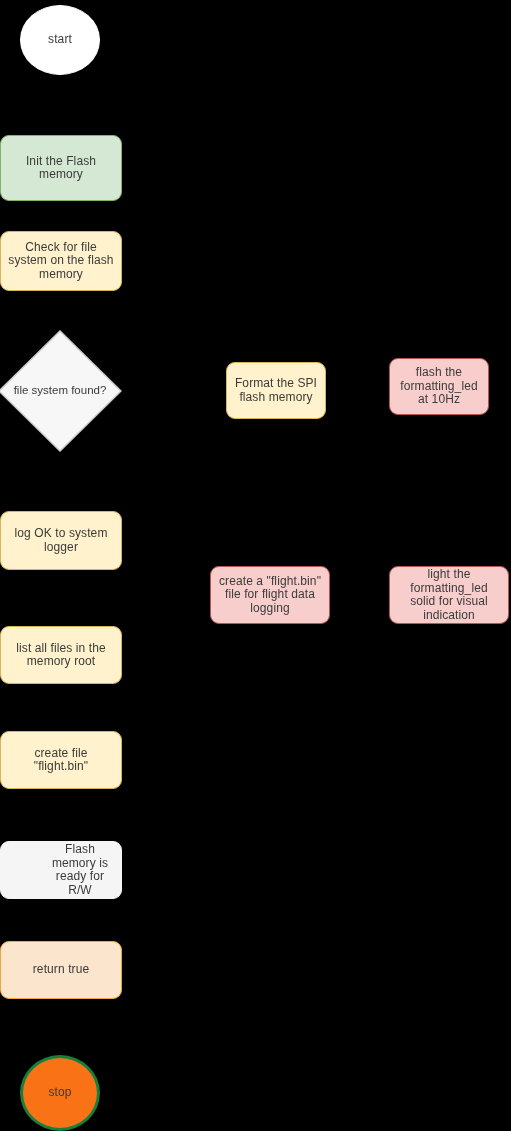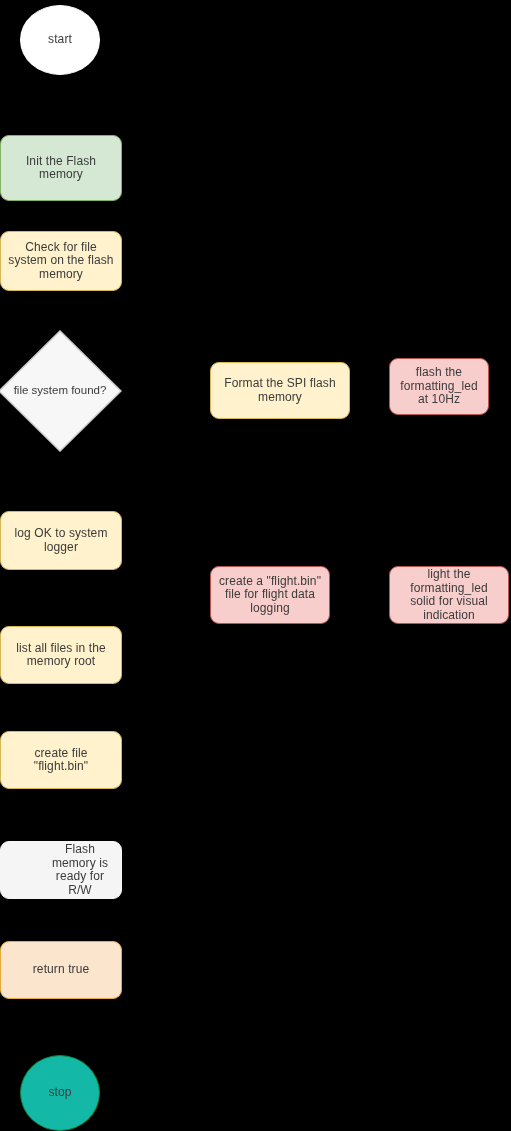--- a/index.html
+++ b/index.html
@@ -54,22 +54,22 @@
     padding-left: 44px;
   }
   .circle {
     border-radius: 50%;
   }
   .c-white {
     background: #ffffff;
     border: 1px solid #ffffff;
   }
   .c-purple {
-    background: #14b8a6;
-    border: 1px solid #15803d;
+    background: #f97316;
+    border: 3px solid #15803d;
   }
   .diamond-wrap {
     position: absolute;
     display: flex;
     align-items: center;
     justify-content: center;
   }
   .diamond-wrap svg {
     position: absolute;
     top: 0;
@@ -108,21 +108,21 @@
   <div class="node rounded n-yellow" style="left:0px; top:626px; width:122px; height:58px;">list all files in the memory root</div>
 
   <div class="node rounded n-yellow" style="left:0px; top:731px; width:122px; height:58px;">create file "flight.bin"</div>
 
   <div class="node rounded n-gray" style="left:0px; top:841px; width:122px; height:58px;">Flash memory is ready for R/W</div>
 
   <div class="node rounded n-peach" style="left:0px; top:941px; width:122px; height:58px;">return true</div>
 
   <div class="node circle c-purple" style="left:20px; top:1055px; width:80px; height:76px;">stop</div>
 
-  <div class="node rounded n-yellow" style="left:210px; top:362px; width:140px; height:57px;">Format the SPI flash memory</div>
+  <div class="node rounded n-yellow" style="left:226px; top:362px; width:100px; height:57px;">Format the SPI flash memory</div>
 
 
   <div class="node rounded n-pink" style="left:210px; top:566px; width:120px; height:58px;">create a "flight.bin" file for flight data logging</div>
 
   <div class="node rounded n-pink" style="left:389px; top:358px; width:100px; height:57px;border-radius:9px;">flash the formatting_led at 10Hz</div>
 
   <div class="node rounded n-pink" style="left:389px; top:566px; width:120px; height:58px;">light the formatting_led solid for visual indication</div>
 
 </div>
 

